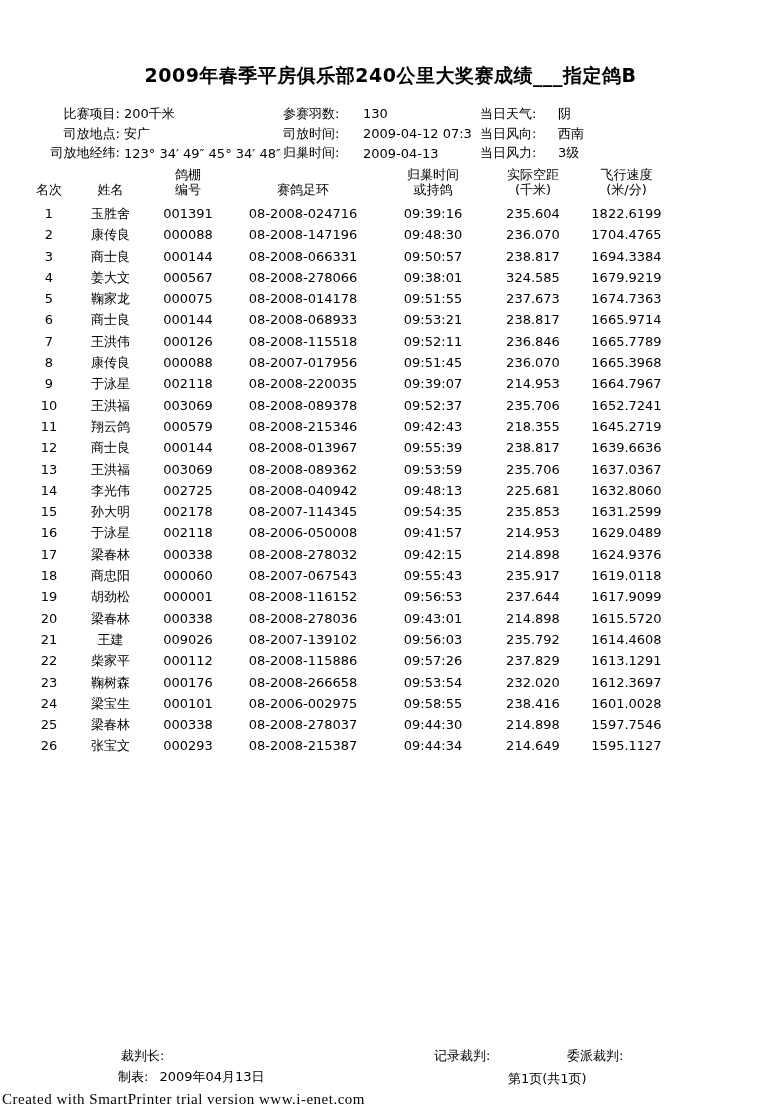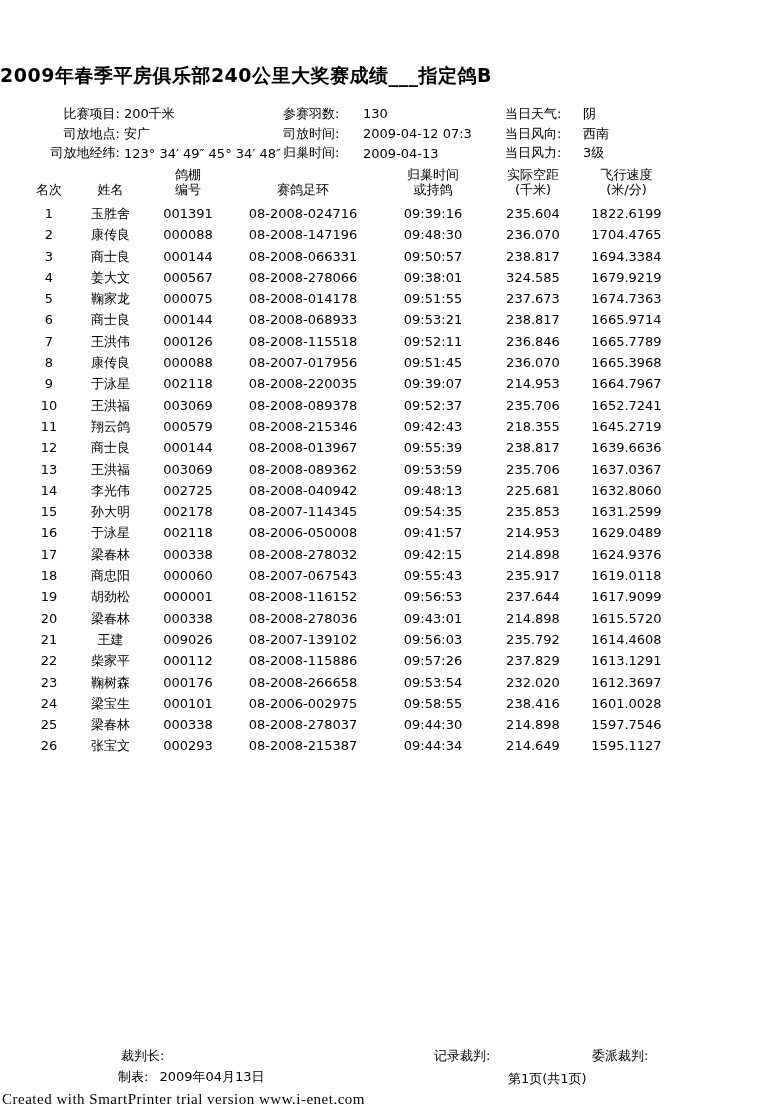--- a/index.html
+++ b/index.html
@@ -11,35 +11,36 @@
     height: 1114px;
     background: #ffffff;
     color: #000000;
     overflow: hidden;
   }
   .title {
     position: absolute;
     top: 63px;
     left: 0;
     width: 781px;
+    text-align: center;
     font-size: 19px;
     font-weight: bold;
     letter-spacing: 0.5px;
   }
   
   .info-group { position: absolute; top: 104px; font-size: 13px; }
   .info-row { display: flex; height: 19.7px; align-items: center; }
   .info-group.g-left { left: 18px; }
   .info-group.g-left .info-label { width: 102px; text-align: right; }
   .info-group.g-left .info-value { margin-left: 4px; white-space: nowrap; }
   .info-group.g-mid { left: 283px; width: 197px; overflow: hidden; }
   .info-group.g-mid .info-label { width: 80px; text-align: left; }
   .info-group.g-mid .info-value { white-space: nowrap; }
   .info-group.g-right { left: 480px; background: #ffffff; }
-  .info-group.g-right .info-label { width: 78px; text-align: left; margin-left: 25px; }
+  .info-group.g-right .info-label { width: 78px; text-align: left; }
   .info-group.g-right .info-value { white-space: nowrap; }
   
   table.results {
     position: absolute;
     left: 25px;
     top: 166px;
     width: 650px;
     border-collapse: collapse;
     table-layout: fixed;
     font-size: 13px;
@@ -65,21 +66,21 @@
     height: 21.3px;
     padding: 0;
     line-height: 21.3px;
     white-space: nowrap;
   }
   table.results tbody tr:first-child td { padding-top: 4px; }
   
   .footer-item { position: absolute; font-size: 13px; white-space: nowrap; }
   .f-chief { left: 121px; top: 1047px; }
   .f-record { left: 434px; top: 1047px; }
-  .f-appointed { left: 592px; top: 1047px; }
+  .f-appointed { left: 567px; top: 1047px; }
   .f-tab { left: 118px; top: 1068px; }
   .f-tab .tab-date { margin-left: 11px; }
   .f-page { left: 508px; top: 1070px; }
   .watermark {
     position: absolute;
     left: 2px;
     top: 1091px;
     font-family: Liberation Serif, serif;
     font-size: 15px;
     letter-spacing: 0.5px;

